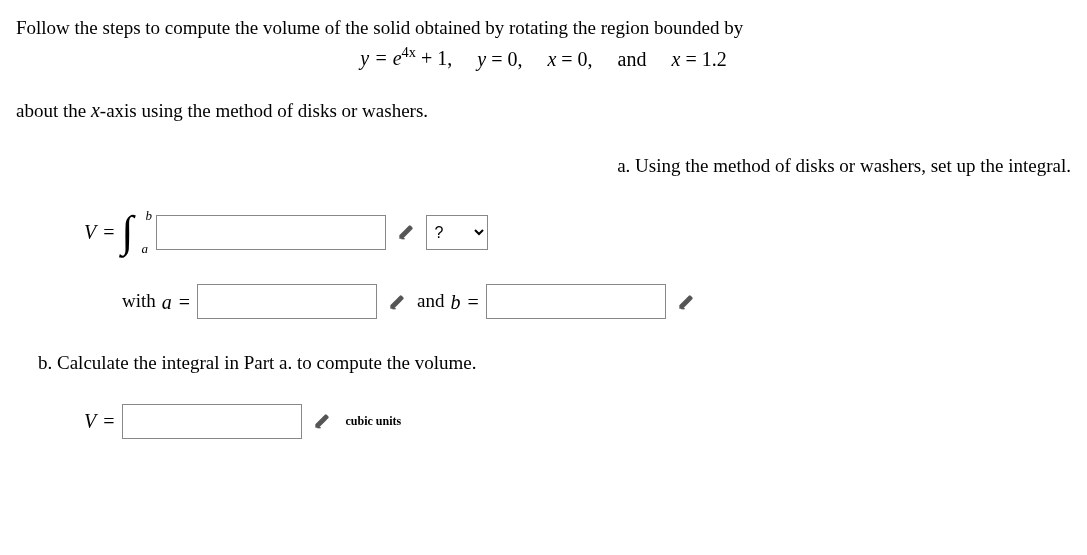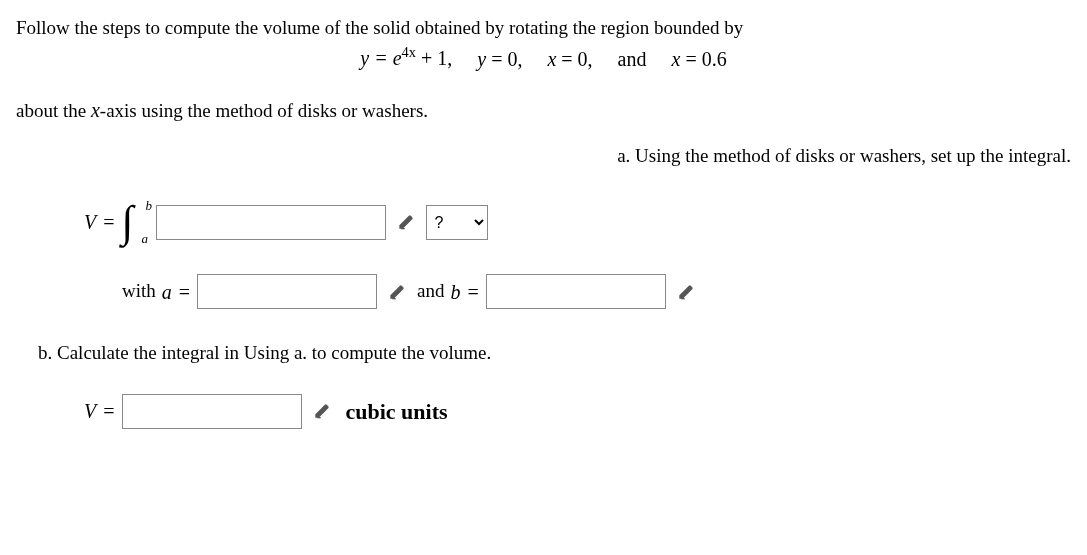--- a/index.html
+++ b/index.html
@@ -26,21 +26,21 @@
     }
     .equation-line .norm {
       font-style: normal;
     }
     .sup {
       font-size: 0.72em;
       vertical-align: super;
       font-style: normal;
     }
     .about-line {
-      margin-bottom: 16px;
+      margin-bottom: 26px;
     }
     .subpart {
       margin-left: 22px;
       margin-bottom: 26px;
     }
     .subpart-a {
       margin-bottom: 30px;
       text-align: right;
     }
     .row {
@@ -132,42 +132,42 @@
     .ml-with {
       margin-left: 0;
     }
     .part-b-text {
       margin-left: 22px;
       margin-bottom: 26px;
     }
     .cu {
       font-family: 'Times New Roman', serif;
       font-weight: bold;
-      font-size: 22px;
+      font-size: 12px;
       margin-left: 10px;
     }
     .ital {
       font-style: italic;
     }
   </style>
 </head>
 <body>
 
 <div class="intro">Follow the steps to compute the volume of the solid obtained by rotating the region bounded by</div>
 
 <div class="equation-line">
   <span><span>y = e</span><span class="sup">4x</span><span class="norm"> + 1,</span></span>
   &nbsp;&nbsp;&nbsp;
   <span><span class="ital">y</span> <span class="norm">= 0,</span></span>
   &nbsp;&nbsp;&nbsp;
   <span><span class="ital">x</span> <span class="norm">= 0,</span></span>
   &nbsp;&nbsp;&nbsp;
   <span class="norm">and</span>
   &nbsp;&nbsp;&nbsp;
-  <span><span class="ital">x</span> <span class="norm">= 0.6</span></span>
+  <span><span class="ital">x</span> <span class="norm">= 1.2</span></span>
 </div>
 
 <div class="about-line">
   <span>about the </span><span class="mathvar">x</span><span>-axis using the method of disks or washers.</span>
 </div>
 
 <div class="subpart subpart-a">a. Using the method of disks or washers, set up the integral.</div>
 
 <div class="row">
   <span class="mathvar">V</span>
@@ -206,21 +206,21 @@
   <span class="eq">=</span>
   <input type="text" class="input-box input-med" style="">
   <span class="edit-icon">
     <svg viewBox="0 0 24 24" fill="none" stroke="#555" stroke-width="2">
         <path d="M3 17.25V21h3.75L17.81 9.94l-3.75-3.75L3 17.25zM20.71 7.04a1 1 0 0 0 0-1.41l-2.34-2.34a1 1 0 0 0-1.41 0l-1.83 1.83 3.75 3.75 1.83-1.83z" fill="#555"></path>
         <path d="M5 22 L10 22" stroke="#555"></path>
       </svg>
   </span>
 </div>
 
-<div class="part-b-text">b. Calculate the integral in Using a. to compute the volume.</div>
+<div class="part-b-text">b. Calculate the integral in Part a. to compute the volume.</div>
 
 <div class="row">
   <span class="mathvar">V</span>
   <span class="eq">=</span>
   <input type="text" class="input-box input-med" style="">
   <span class="edit-icon">
     <svg viewBox="0 0 24 24" fill="none" stroke="#555" stroke-width="2">
         <path d="M3 17.25V21h3.75L17.81 9.94l-3.75-3.75L3 17.25zM20.71 7.04a1 1 0 0 0 0-1.41l-2.34-2.34a1 1 0 0 0-1.41 0l-1.83 1.83 3.75 3.75 1.83-1.83z" fill="#555"></path>
         <path d="M5 22 L10 22" stroke="#555"></path>
       </svg>

